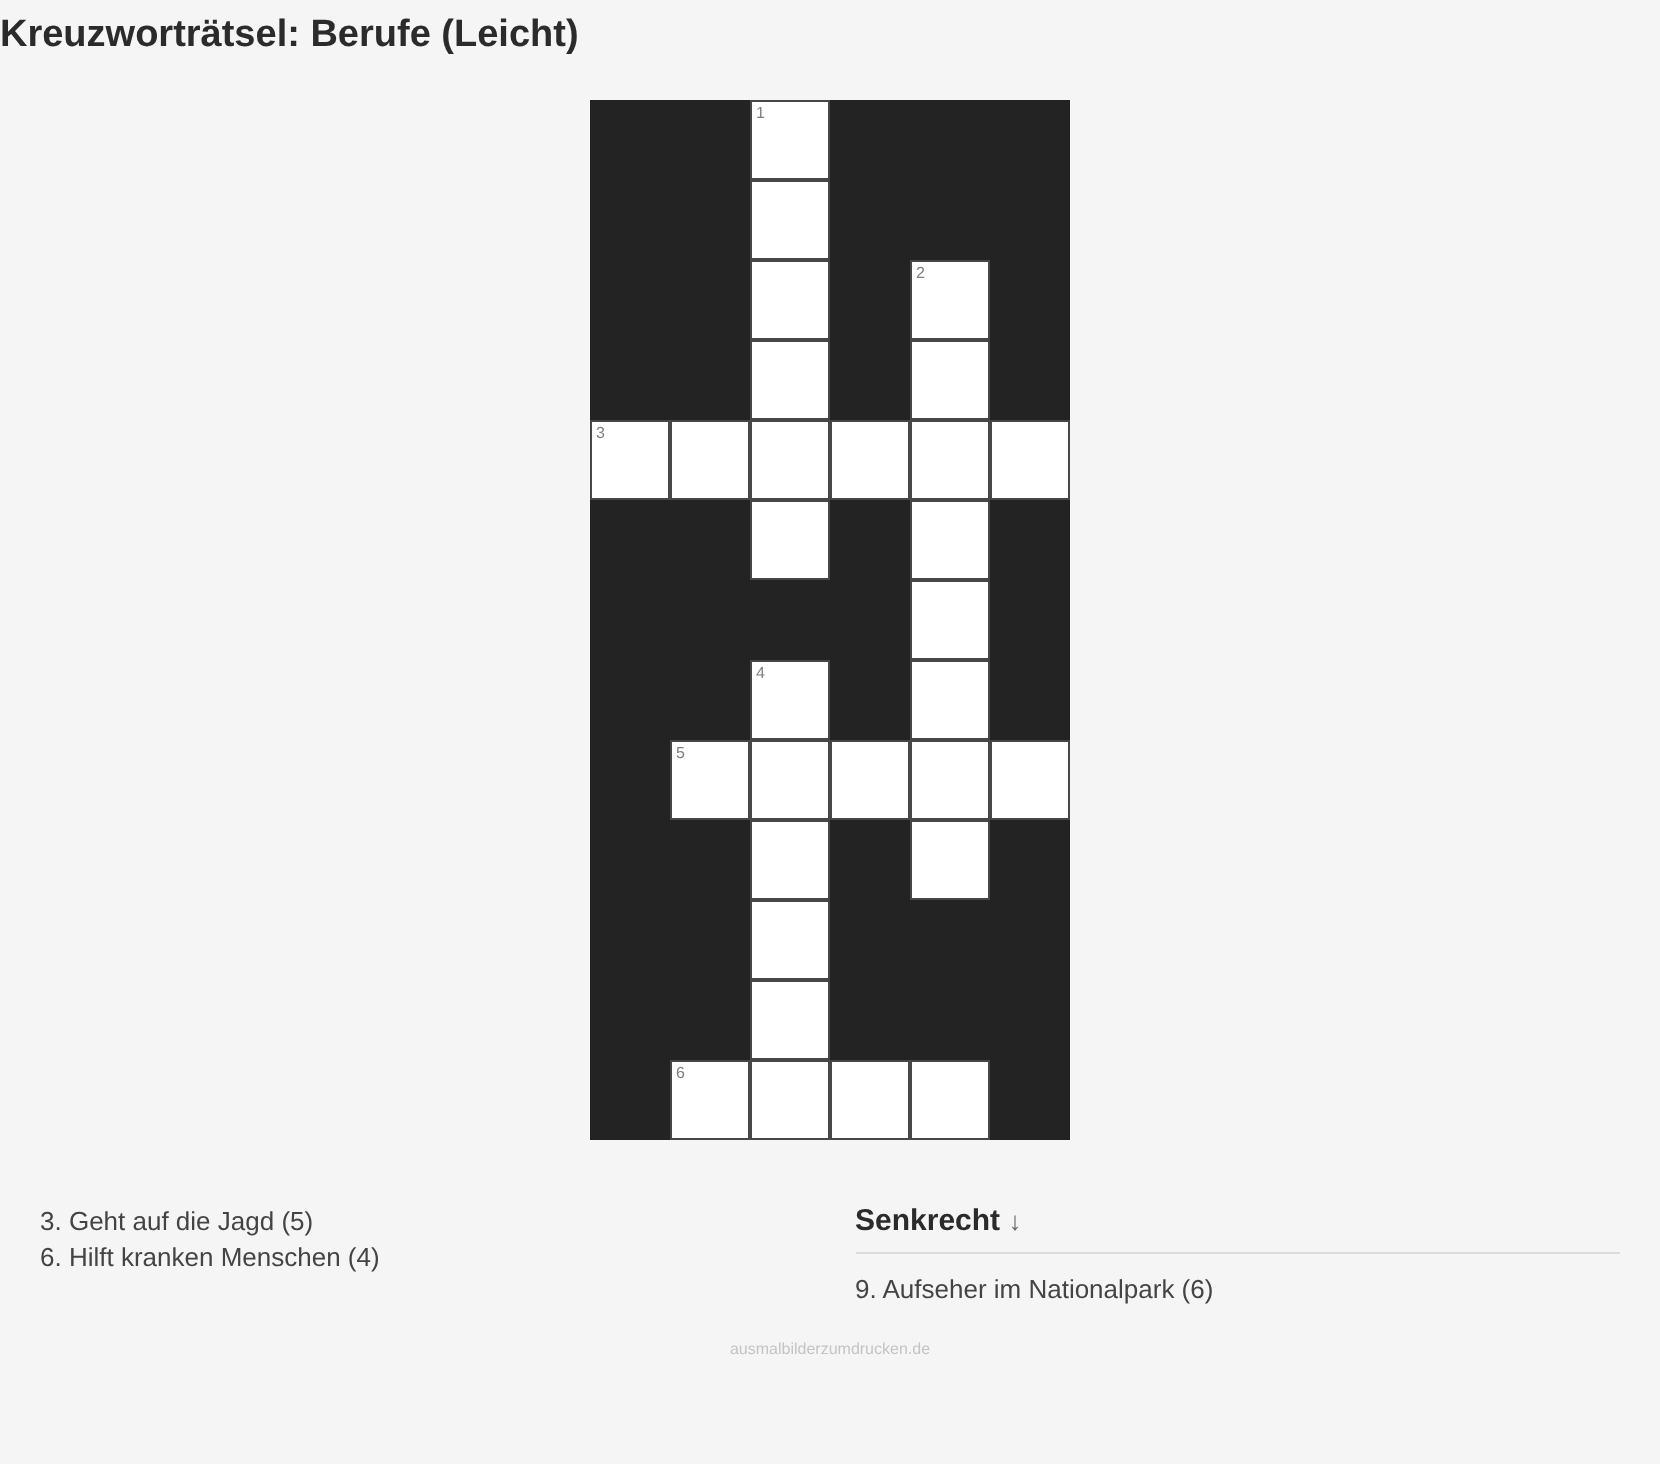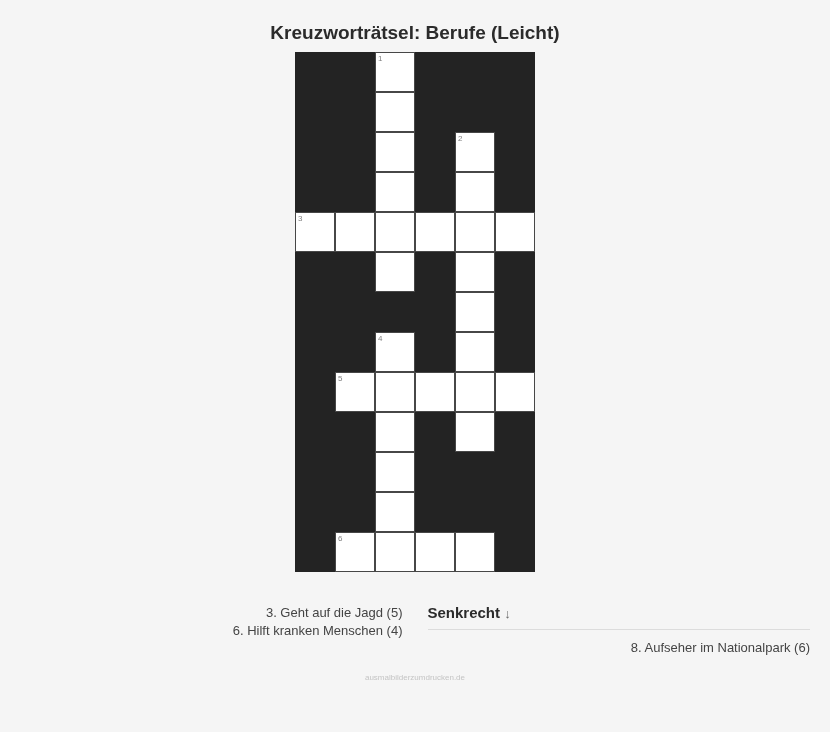--- a/index.html
+++ b/index.html
@@ -17,23 +17,22 @@
   }
   *{box-sizing:border-box;}
   html,body{margin:0;padding:0;}
   body{
     width:830px;height:732px;
     background:var(--page-bg);
     font-family:"Liberation Sans","DejaVu Sans",sans-serif;
     overflow:hidden;
   }
   .page-title{
-    margin:0 0 8px 0;
-    padding-top:22px;
-    text-align:center;
+    margin:0 0 21px 0;
+    padding-top:7px;
     font-size:19px;
     line-height:22px;
     font-weight:bold;
     color:var(--heading-color);
   }
   .grid{
     display:grid;
     width:240px;
     margin:0 auto;
     background:var(--grid-dark);
@@ -70,21 +69,20 @@
   }
   .clue-heading .arrow{
     color:var(--arrow-color);
     font-weight:normal;
     font-size:13px;
   }
   .clue{
     font-size:13px;
     line-height:18px;
     color:var(--clue-color);
-    text-align:right;
   }
   .footer{
     margin-top:16px;
     text-align:center;
     font-size:8px;
     color:var(--footer-color);
   }
 </style>
 </head>
 <body>
@@ -189,20 +187,20 @@
   <div class="clues">
     <div class="clue-col">
       <div class="clue-list" id="across-list">
           <div class="clue">3. Geht auf die Jagd (5)</div>
           <div class="clue">6. Hilft kranken Menschen (4)</div>
         </div>
     </div>
     <div class="clue-col">
       <h2 class="clue-heading"><span>Senkrecht</span> <span class="arrow">↓</span></h2>
       <div class="clue-list" id="down-list">
-          <div class="clue">8. Aufseher im Nationalpark (6)</div>
+          <div class="clue">9. Aufseher im Nationalpark (6)</div>
         </div>
     </div>
   </div>
 
   <div class="footer">ausmalbilderzumdrucken.de</div>
 
 </div>
 
 </body></html>

